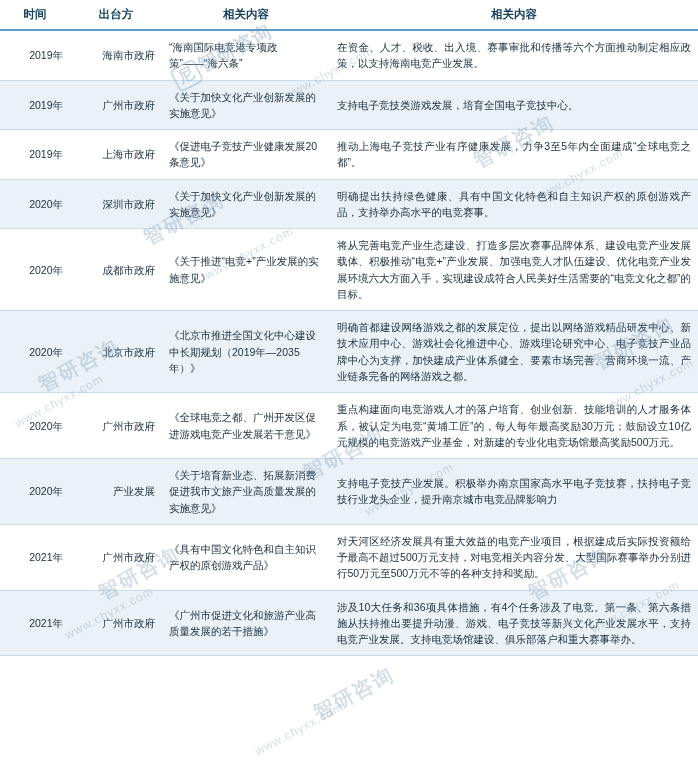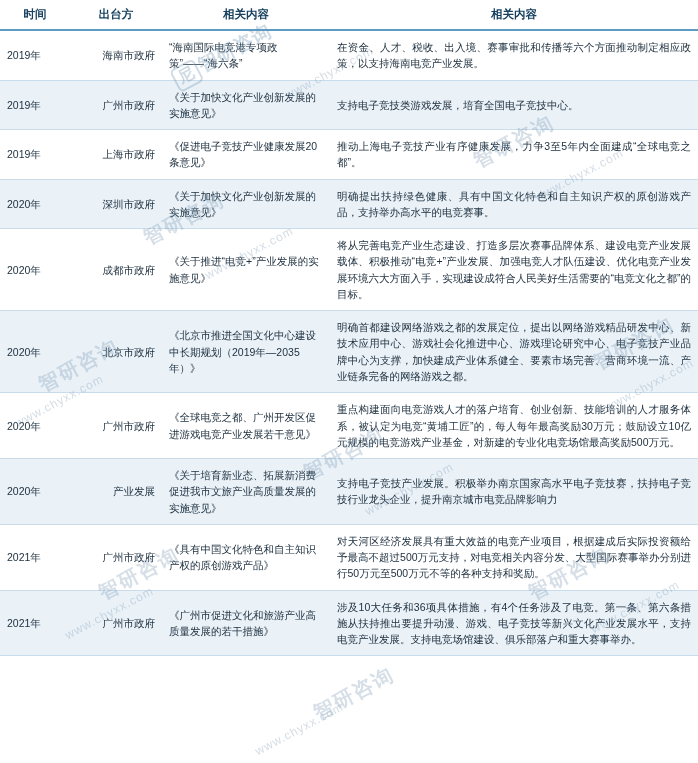--- a/index.html
+++ b/index.html
@@ -31,21 +31,21 @@
   }
   table.policy-table td {
     font-size: 10.5px;
     color: #1b2d3c;
     vertical-align: middle;
     padding: 8px 7px;
     border-bottom: 1px solid #c9dceb;
     line-height: 1.55;
   }
   td.c-time {
-    text-align: left;
+    text-align: right;
     width: 70px;
   }
   td.c-issuer {
     text-align: right;
     width: 92px;
   }
   td.c-policy {
     width: 168px;
   }
   td.c-content {

